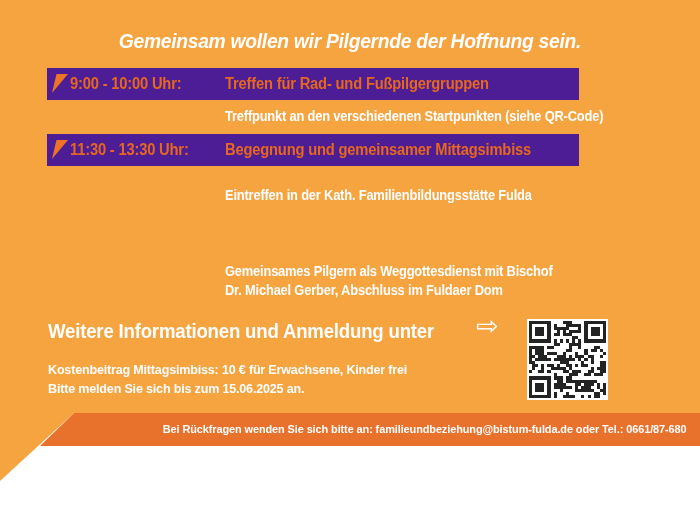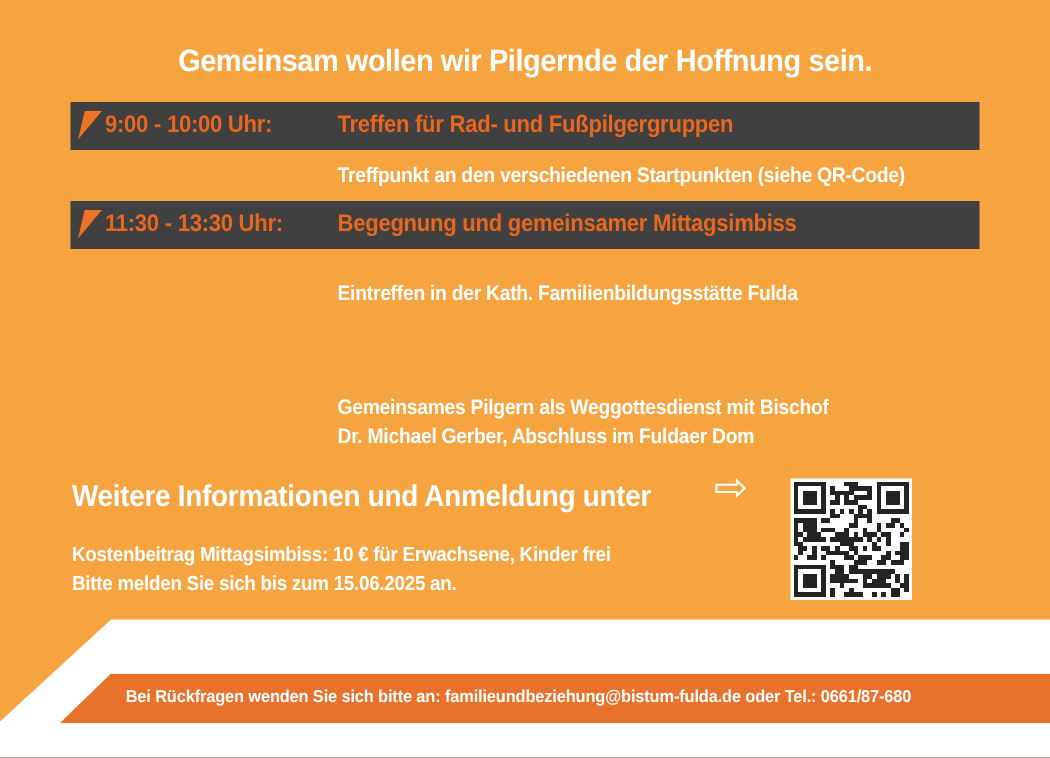--- a/index.html
+++ b/index.html
@@ -18,27 +18,27 @@
     margin:0 auto;
   }
   .bg-orange{
     position:absolute;inset:0;
     background:var(--bg-orange);
     clip-path:polygon(0 0,700px 0,700px 413px,74px 413px,0 481px);
   }
   .headline{
     position:absolute;top:29px;left:0;width:700px;
     text-align:center;
-    color:#fff;font-size:20.5px;font-weight:bold;
+    color:#fff;font-size:20.5px;font-weight:bold;font-style:italic;
     letter-spacing:-0.3px;
   }
   .headline span{display:inline-block;transform:scaleX(0.94);transform-origin:50% 50%;}
   .bar{
-    position:absolute;left:47px;width:606px;height:32px;
-    background:#404040;
+    position:absolute;left:47px;width:532px;height:32px;
+    background:#4c1d95;
   }
   .flag{
     position:absolute;left:5px;top:6px;width:16px;height:19px;
     background:var(--flag);
     clip-path:polygon(28% 0,100% 0,0 100%);
   }
   .bar .time,.bar .btitle{
     position:absolute;top:0;line-height:32px;white-space:nowrap;
     color:var(--accent);font-weight:bold;font-size:16px;
     letter-spacing:-0.2px;
@@ -71,22 +71,22 @@
   }
   .qr{
     position:absolute;left:527px;top:319px;width:81px;height:81px;
     background:#fff;
   }
   .qr svg{position:absolute;left:2px;top:2px;width:77px;height:77px;}
   .footer-bar{
     position:absolute;left:0;top:413px;width:700px;height:33px;
     background:var(--dark-orange);
     clip-path:polygon(74px 0,700px 0,700px 33px,40px 33px);
-    text-align:left;
-    box-sizing:border-box;padding-left:70px;margin-top:36px;
+    text-align:right;
+    box-sizing:border-box;padding-left:70px;
   }
   .footer-bar .ftext{
     display:inline-block;
     color:#fff;font-weight:bold;font-size:11.5px;line-height:33px;
     letter-spacing:-0.1px;white-space:nowrap;
     transform:scaleX(0.95);transform-origin:50% 50%;
   }
 </style>
 </head>
 <body>

